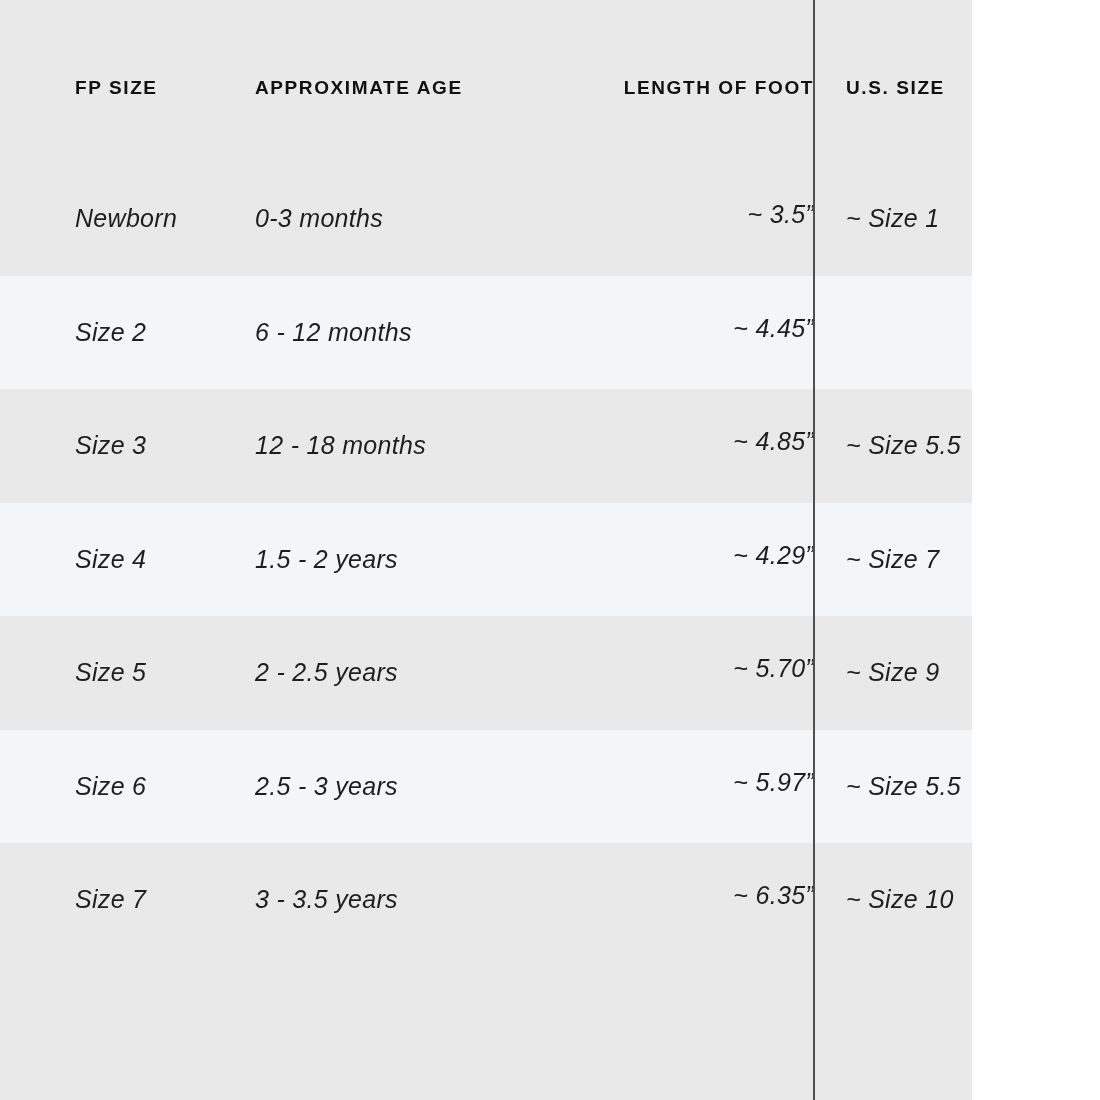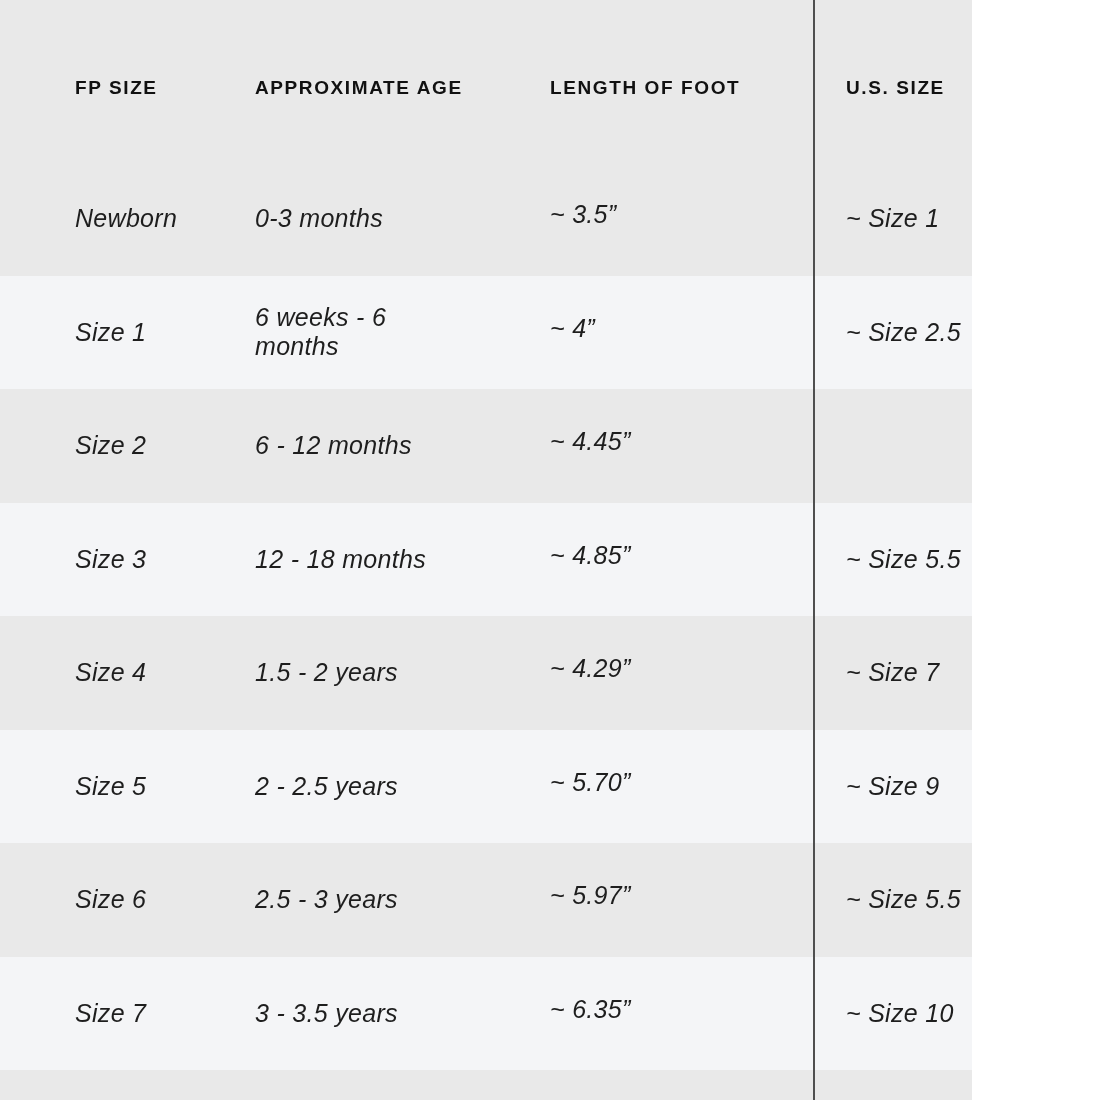--- a/index.html
+++ b/index.html
@@ -43,21 +43,21 @@
     height:113.5px;
     font-size:25px;
     letter-spacing:0.3px;
     color:var(--text);
     font-style:italic;
   }
   .sheet > .body-row:nth-child(even){background:var(--row-light);}
   .sheet > .body-row:nth-child(odd){background:var(--row-dark);}
   .c1{padding-left:75px;}
   .c2{padding-left:75px;}
-  .c3{padding-left:75px;}
+  .c3{padding-left:75px;text-align:right;}
   .c4{padding-left:32px;}
   .len{position:relative;top:-4px;display:inline-block;}
   .h4 div{line-height:32px;}
 </style>
 </head>
 <body>
 
 <div class="sheet">
   <div class="vline"></div>
 
@@ -70,26 +70,20 @@
     </div>
   </div>
 
   <div class="row body-row">
     <div class="c1">Newborn</div>
     <div class="c2">0-3 months</div>
     <div class="c3"><span class="len">~ 3.5”</span></div>
     <div class="c4">~ Size 1</div>
   </div>
 
-  <div class="row body-row">
-    <div class="c1">Size 1</div>
-    <div class="c2">6 weeks - 6 months</div>
-    <div class="c3"><span class="len">~ 4”</span></div>
-    <div class="c4">~ Size 2.5</div>
-  </div>
 
   <div class="row body-row">
     <div class="c1">Size 2</div>
     <div class="c2">6 - 12 months</div>
     <div class="c3"><span class="len">~ 4.45”</span></div>
   </div>
 
   <div class="row body-row">
     <div class="c1">Size 3</div>
     <div class="c2">12 - 18 months</div>

